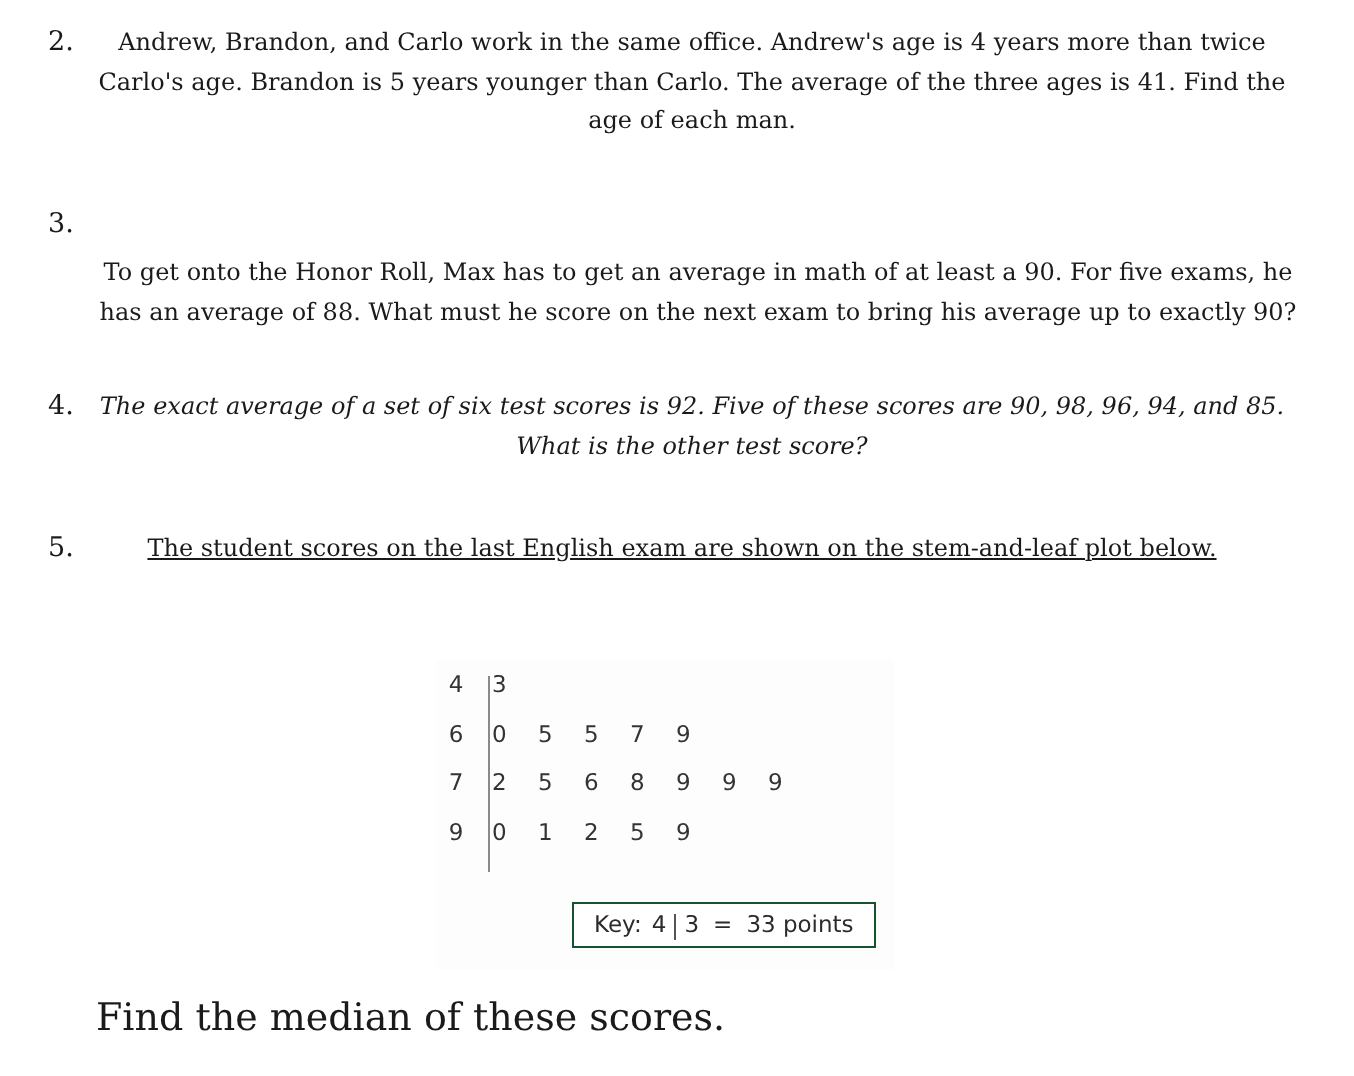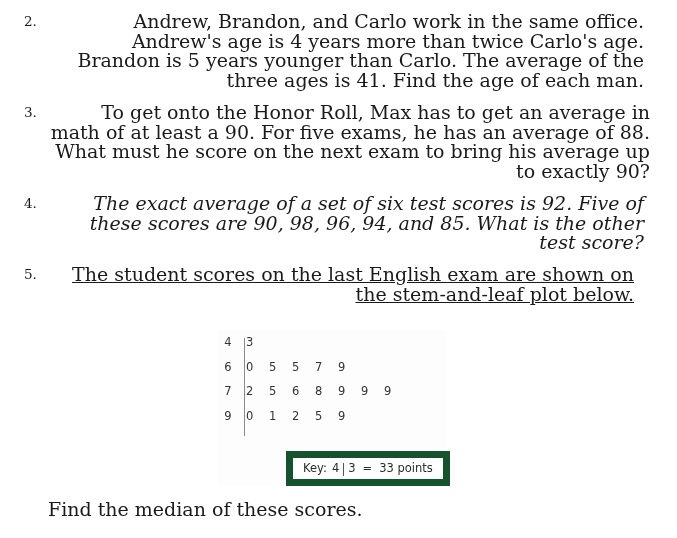--- a/index.html
+++ b/index.html
@@ -31,30 +31,30 @@
     align-items: flex-start;
   }
   .problem-number {
     width: 24px;
     flex: 0 0 24px;
     font-size: 13.5px;
     line-height: 19.5px;
     text-align: left;
   }
   .problem-text {
-    font-size: 19px;
+    font-size: 12px;
     line-height: 19.5px;
-    text-align: right;
+    text-align: center;
   }
 
   #problem-2 { left: 24px; top: 12px; width: 620px; }
   #problem-2 .problem-text { width: 596px; }
 
   #problem-3 { left: 24px; top: 103px; width: 626px; }
-  #problem-3 .problem-text { width: 602px; }
+  #problem-3 .problem-text { width: 602px; margin-top: 24px; }
 
   #problem-4 { left: 24px; top: 194px; width: 620px; }
   #problem-4 .problem-text { width: 596px; font-style: italic; }
 
   #problem-5 { left: 24px; top: 265px; width: 610px; }
   #problem-5 .problem-text { width: 586px; text-decoration: underline; }
 
   
   .stemleaf-panel {
     position: absolute;
@@ -101,21 +101,21 @@
     width: 1px;
     height: 98px;
     background: #8a8a8a;
   }
 
   
   .key-box {
     position: absolute;
     left: 68px;
     top: 121px;
-    border: 7px solid #14532d;
+    border: 1px solid #14532d;
     background: #ffffff;
     padding: 3px 10px 4px 10px;
     font-family: "DejaVu Sans", "Liberation Sans", sans-serif;
     font-size: 11.5px;
     color: #2b2b2b;
     white-space: nowrap;
     display: flex;
     align-items: center;
   }
   .key-label { margin-right: 5px; }

